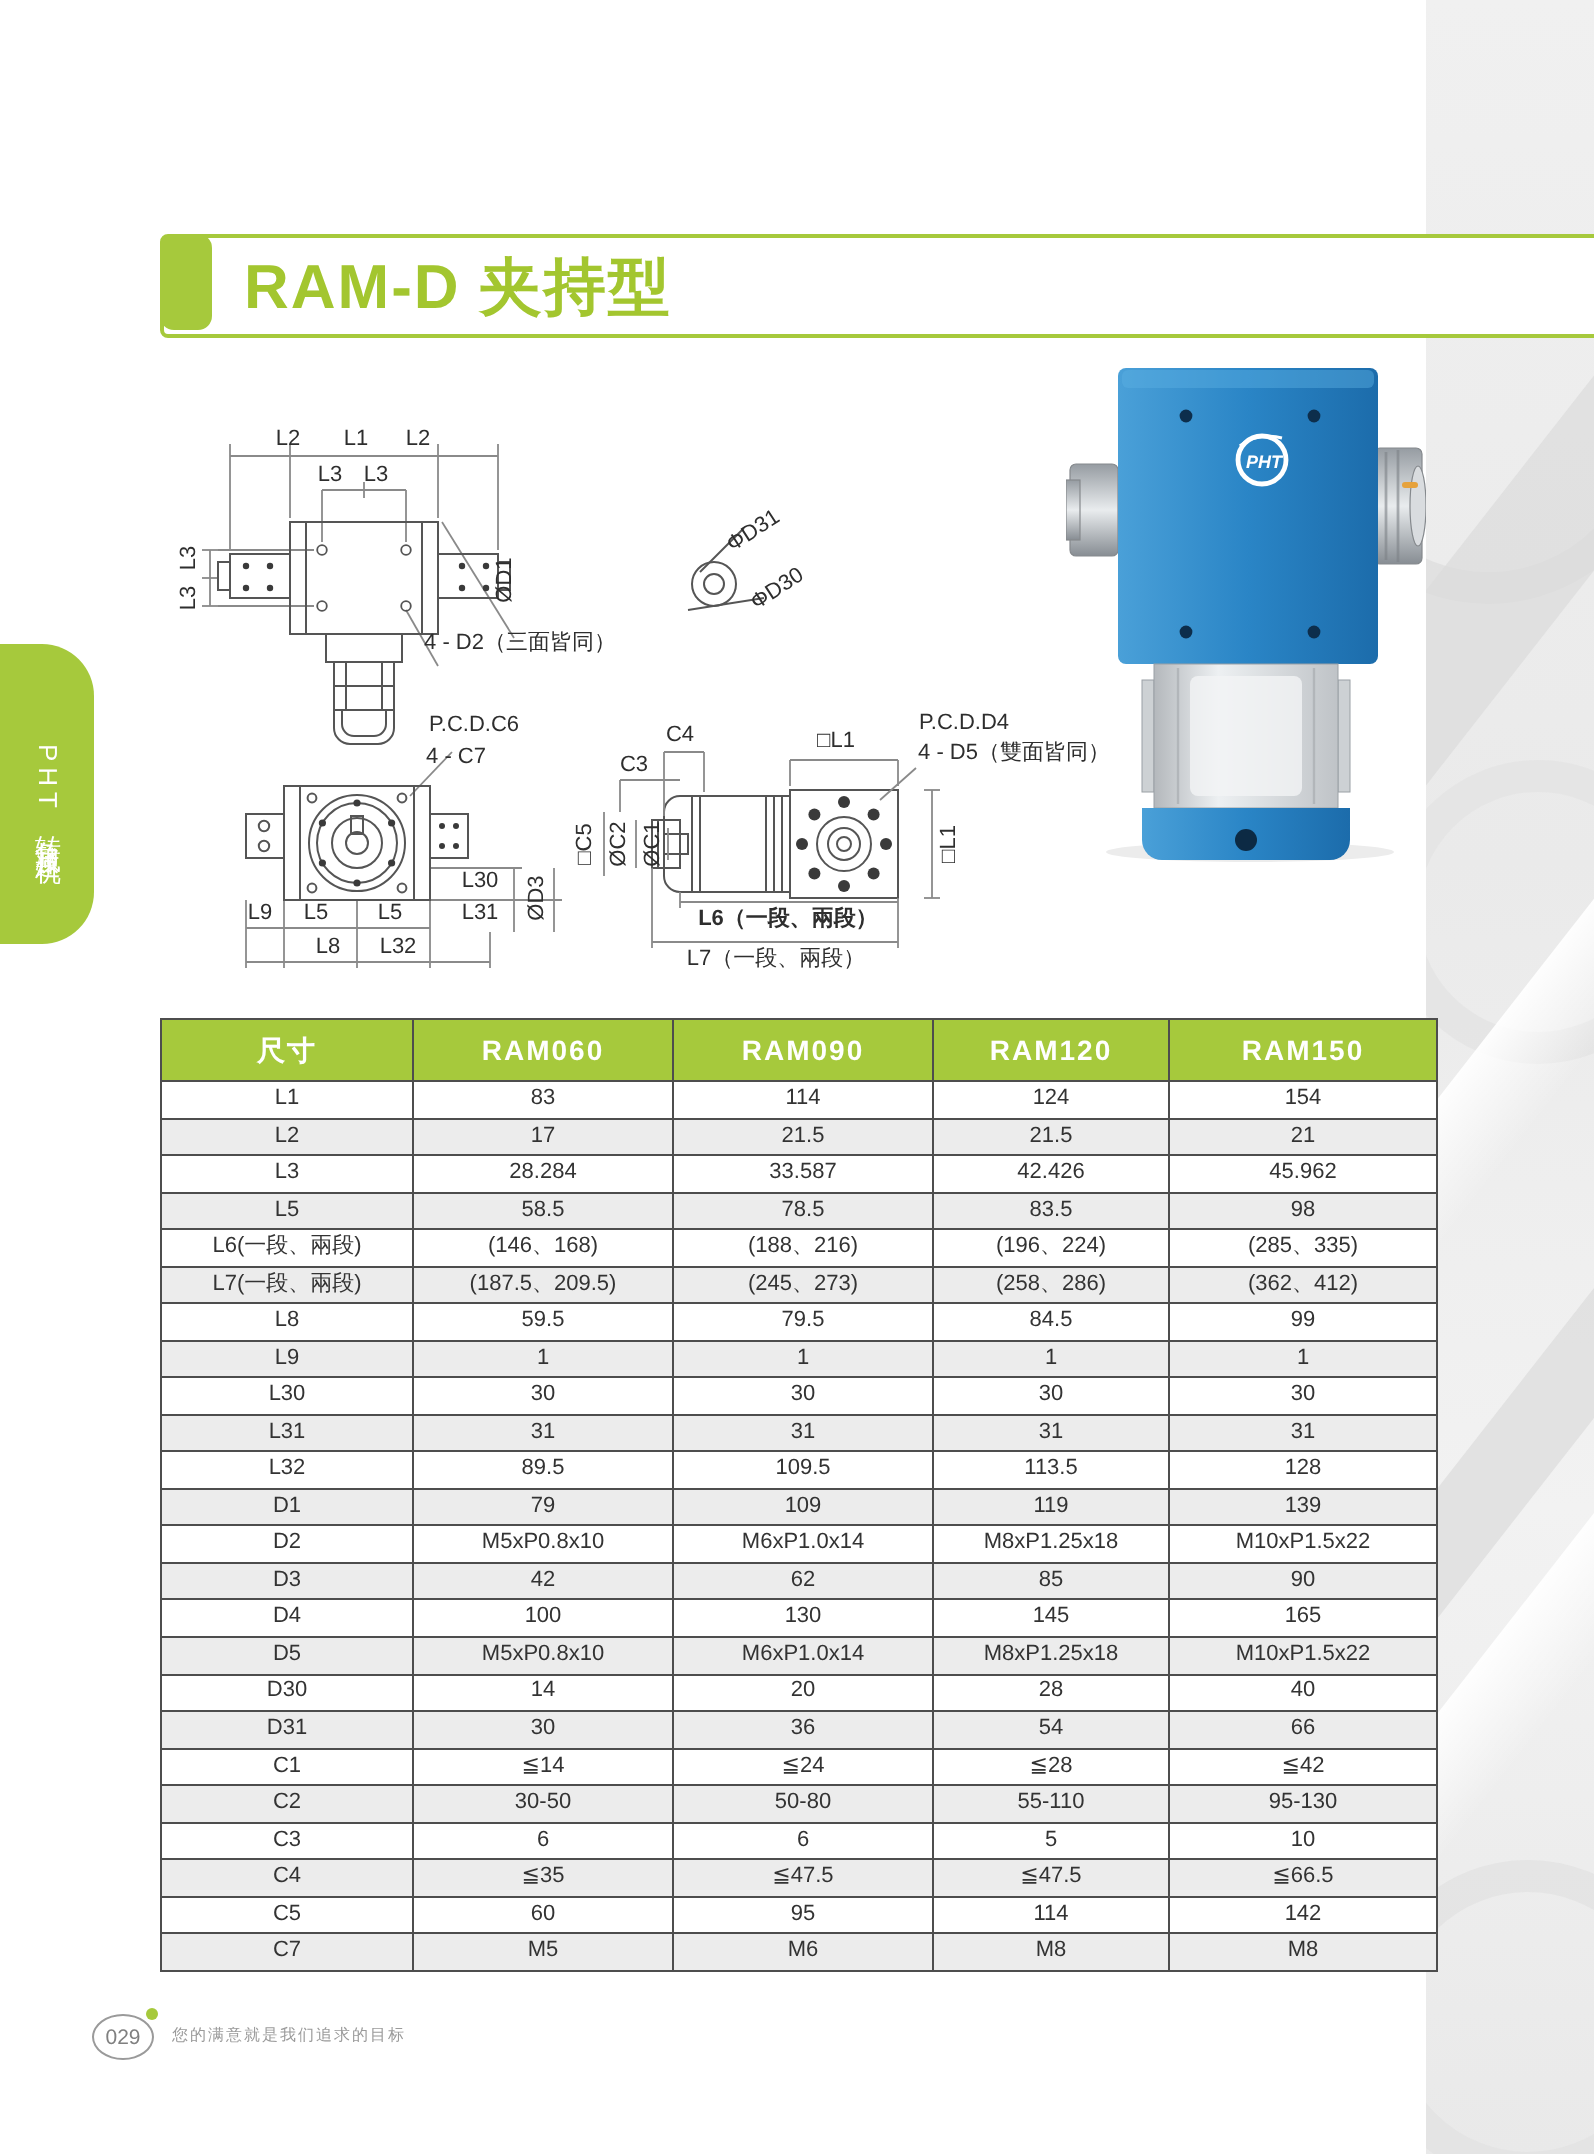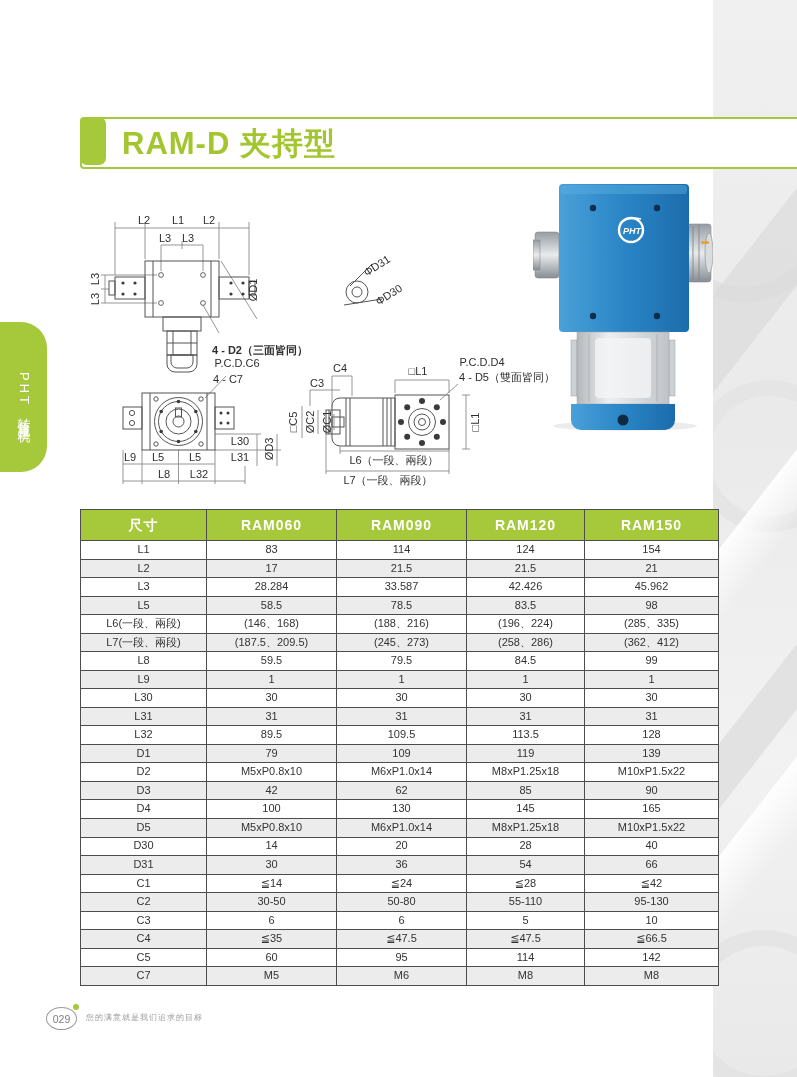--- a/index.html
+++ b/index.html
@@ -133,21 +133,21 @@
       </g>
     </svg>
     <span class="dlbl" style="left:59px;top:25px;">L2</span>
     <span class="dlbl" style="left:93px;top:25px;">L1</span>
     <span class="dlbl" style="left:124px;top:25px;">L2</span>
     <span class="dlbl" style="left:80px;top:43px;">L3</span>
     <span class="dlbl" style="left:103px;top:43px;">L3</span>
     <span class="dlbl v" style="left:10px;top:84px;">L3</span>
     <span class="dlbl v" style="left:10px;top:104px;">L3</span>
     <span class="dlbl v" style="left:168px;top:95px;">ØD1</span>
-    <span class="dlbl" style="left:175px;top:155px;font-weight:bold;">4 - D2（三面皆同）</span>
+    <span class="dlbl" style="left:175px;top:127px;">4 - D2（三面皆同）</span>
   </div>
 
   <div class="diag" style="left:85px;top:350px;width:240px;height:150px;">
     <svg width="240" height="150" viewBox="0 0 240 150">
       <g stroke="#8a8a8a" stroke-width="0.9" fill="none">
         <line x1="120" y1="48" x2="141" y2="26"></line>
         <line x1="130" y1="84" x2="176" y2="84"></line>
         <line x1="130" y1="100" x2="196" y2="100"></line>
         <line x1="172" y1="84" x2="172" y2="116"></line>
         <line x1="192" y1="84" x2="192" y2="116"></line>
@@ -260,21 +260,21 @@
     <span class="dlbl r33" style="left:101px;top:57px;">ΦD30</span>
     <span class="dlbl" style="left:52px;top:130px;">C4</span>
     <span class="dlbl" style="left:29px;top:145px;">C3</span>
     <span class="dlbl" style="left:130px;top:133px;">□L1</span>
     <span class="dlbl" style="left:194px;top:124px;">P.C.D.D4</span>
     <span class="dlbl" style="left:219px;top:139px;">4 - D5（雙面皆同）</span>
     <span class="dlbl v" style="left:5px;top:184px;">□C5</span>
     <span class="dlbl v" style="left:22px;top:184px;">ØC2</span>
     <span class="dlbl v" style="left:39px;top:184px;">ØC1</span>
     <span class="dlbl v" style="left:187px;top:184px;">□L1</span>
-    <span class="dlbl" style="left:106px;top:222px;">L6（一段、兩段）</span>
+    <span class="dlbl" style="left:106px;top:222px;font-weight:bold;">L6（一段、兩段）</span>
     <span class="dlbl" style="left:100px;top:242px;text-align:center;">L7（一段、兩段）</span>
   </div>
 
   <div class="diag" style="left:533px;top:168px;width:180px;height:265px;">
     <svg width="180" height="265" viewBox="0 0 180 265">
       <defs>
         <linearGradient id="gblue" x1="0" y1="0" x2="1" y2="0">
           <stop offset="0" stop-color="#4aa0d8"></stop>
             <stop offset="0.5" stop-color="#2a85c6"></stop>
             <stop offset="1" stop-color="#1c6cab"></stop>

